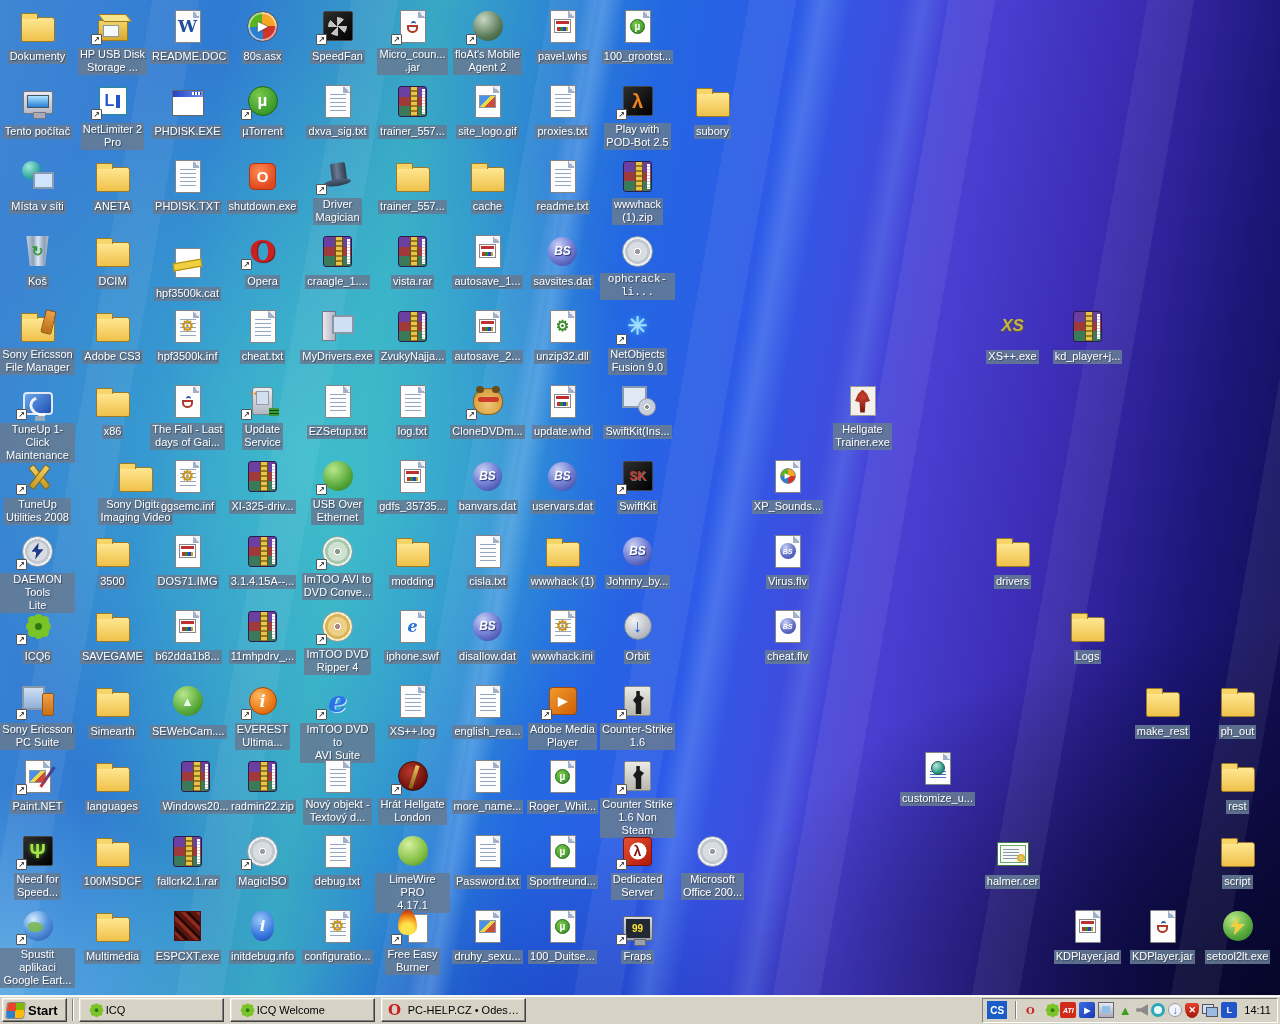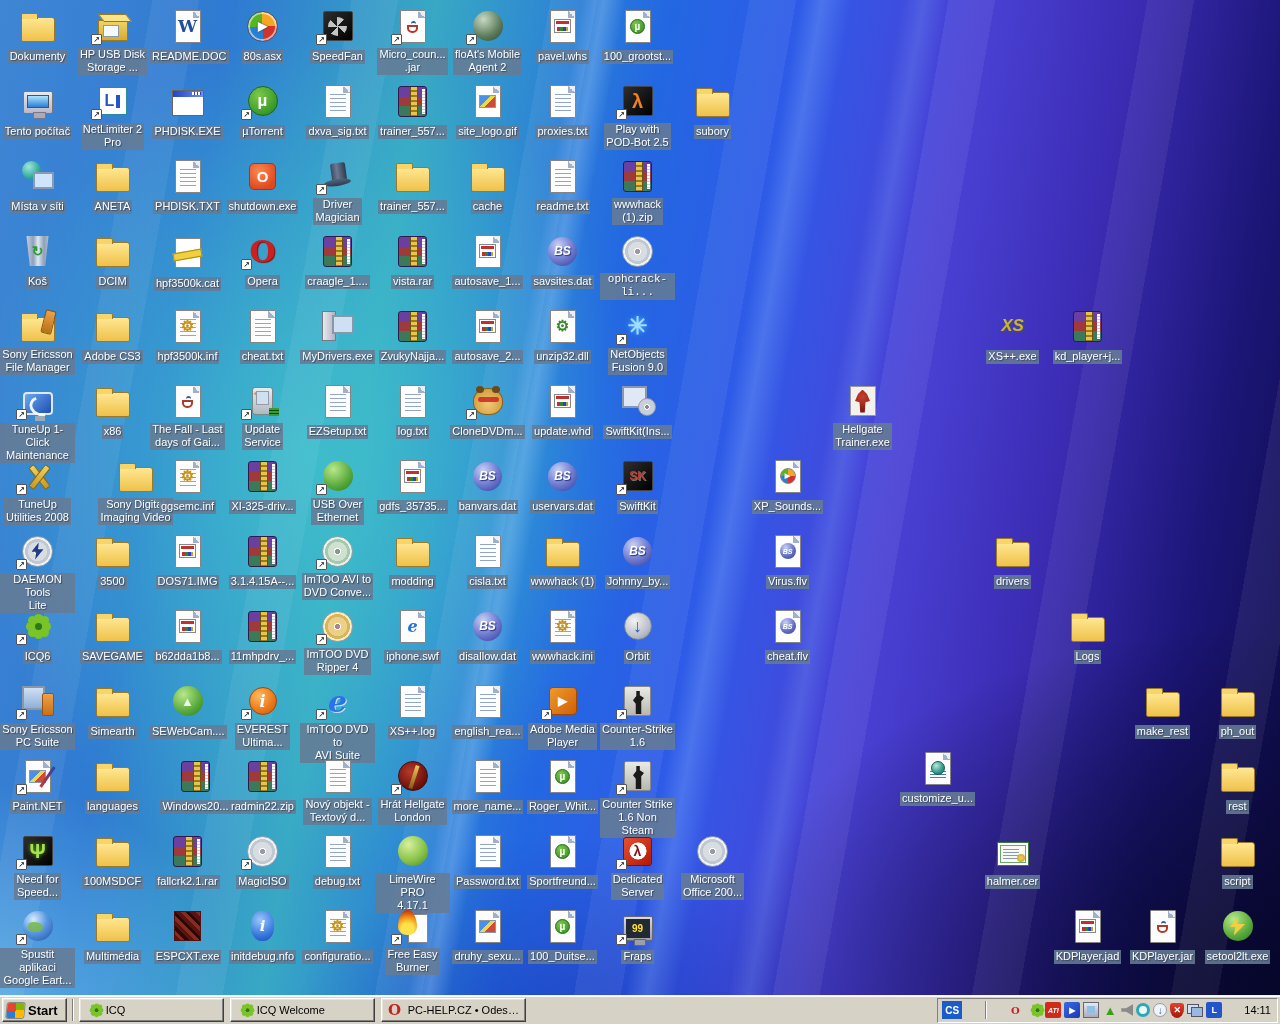--- a/index.html
+++ b/index.html
@@ -214,21 +214,21 @@
     background:conic-gradient(#7fba00 0 25%, #ffb900 25% 50%, #2a7fd4 50% 75%, #e8452c 75%); box-shadow:0 0 0 1px #888; }
   .tb-sep { width:2px; height:22px; border-left:1px solid #808080; border-right:1px solid #fff; margin:0 2px; }
   .tb-btn { width:145px; height:24px; display:flex; align-items:center; gap:5px; padding:0 5px; background:#d6d2c6; overflow:hidden;
     border:1px solid; border-color:#fff #404040 #404040 #fff; box-shadow:inset -1px -1px 0 #808080, inset 1px 1px 0 #e8e4da; cursor:pointer; white-space:nowrap; }
   .tb-btn span.txt { overflow:hidden; text-overflow:ellipsis; color:#000; }
   .tb-spacer { flex:1; }
   .ti { width:16px; height:16px; flex:none; display:flex; align-items:center; justify-content:center; font-weight:bold; position:relative; }
   .ti-flower { transform:scale(.55); }
   .ti-opera { color:#cc1f1f; font:900 15px "DejaVu Serif",serif; }
 
-  #tray { height:25px; display:flex; align-items:center; gap:18px; padding:0 6px 0 4px;
+  #tray { height:25px; display:flex; align-items:center; gap:3px; padding:0 6px 0 4px;
     border:1px solid; border-color:#808080 #fff #fff #808080; background:#d6d2c6; }
   .cs-box { width:20px; height:18px; background:#1a5dc8; color:#fff; font-size:10px; font-weight:bold; display:flex; align-items:center; justify-content:center; margin-right:3px; }
   .t { width:16px; height:16px; display:flex; align-items:center; justify-content:center; font-size:10px; font-weight:bold; position:relative; cursor:pointer; }
   .t-ati { background:#d02a1a; color:#fff; font-style:italic; font-size:7px; border-radius:2px; }
   .t-play { background:linear-gradient(135deg,#3a6ae8,#1a3ab0); color:#fff; font-size:8px; border-radius:2px; }
   .t-pc { background:linear-gradient(180deg,#e8e8f0,#aab); border:1px solid #667; }
   .t-pc::before { content:''; position:absolute; inset:3px 3px 4px 3px; background:#8fc0e8; }
   .t-lan { color:#3aa018; font-size:13px; }
   .t-vol { width:12px; height:12px; background:#8a8a8a; clip-path:polygon(0 35%,40% 35%,100% 0,100% 100%,40% 65%,0 65%); }
   .t-dmn { width:14px; height:14px; border-radius:50%; border:3px solid #2aa8b8; background:#eaf8fa; }
@@ -403,21 +403,21 @@
     <div class="cell" style="left: 0px; top: 231px;"><div class="icwrap">
         <div class="ic recycle">
           <span class="g grec">↻</span>
         </div>
       </div><div class="lbl">Koš</div></div>
     <div class="cell" style="left: 75px; top: 231px;"><div class="icwrap">
         <div class="ic xfolder">
           <span class="g "></span>
         </div>
       </div><div class="lbl">DCIM</div></div>
-    <div class="cell" style="left: 150px; top: 233px;"><div class="icwrap">
+    <div class="cell" style="left: 150px; top: 243px;"><div class="icwrap">
         <div class="ic catfile">
           <span class="g "></span>
         </div>
       </div><div class="lbl">hpf3500k.cat</div></div>
     <div class="cell" style="left: 225px; top: 231px;"><div class="icwrap">
         <div class="ic ">
           <span class="g operaO">O</span>
         </div>
         <span class="sc">↗</span>
       </div><div class="lbl">Opera</div></div>

